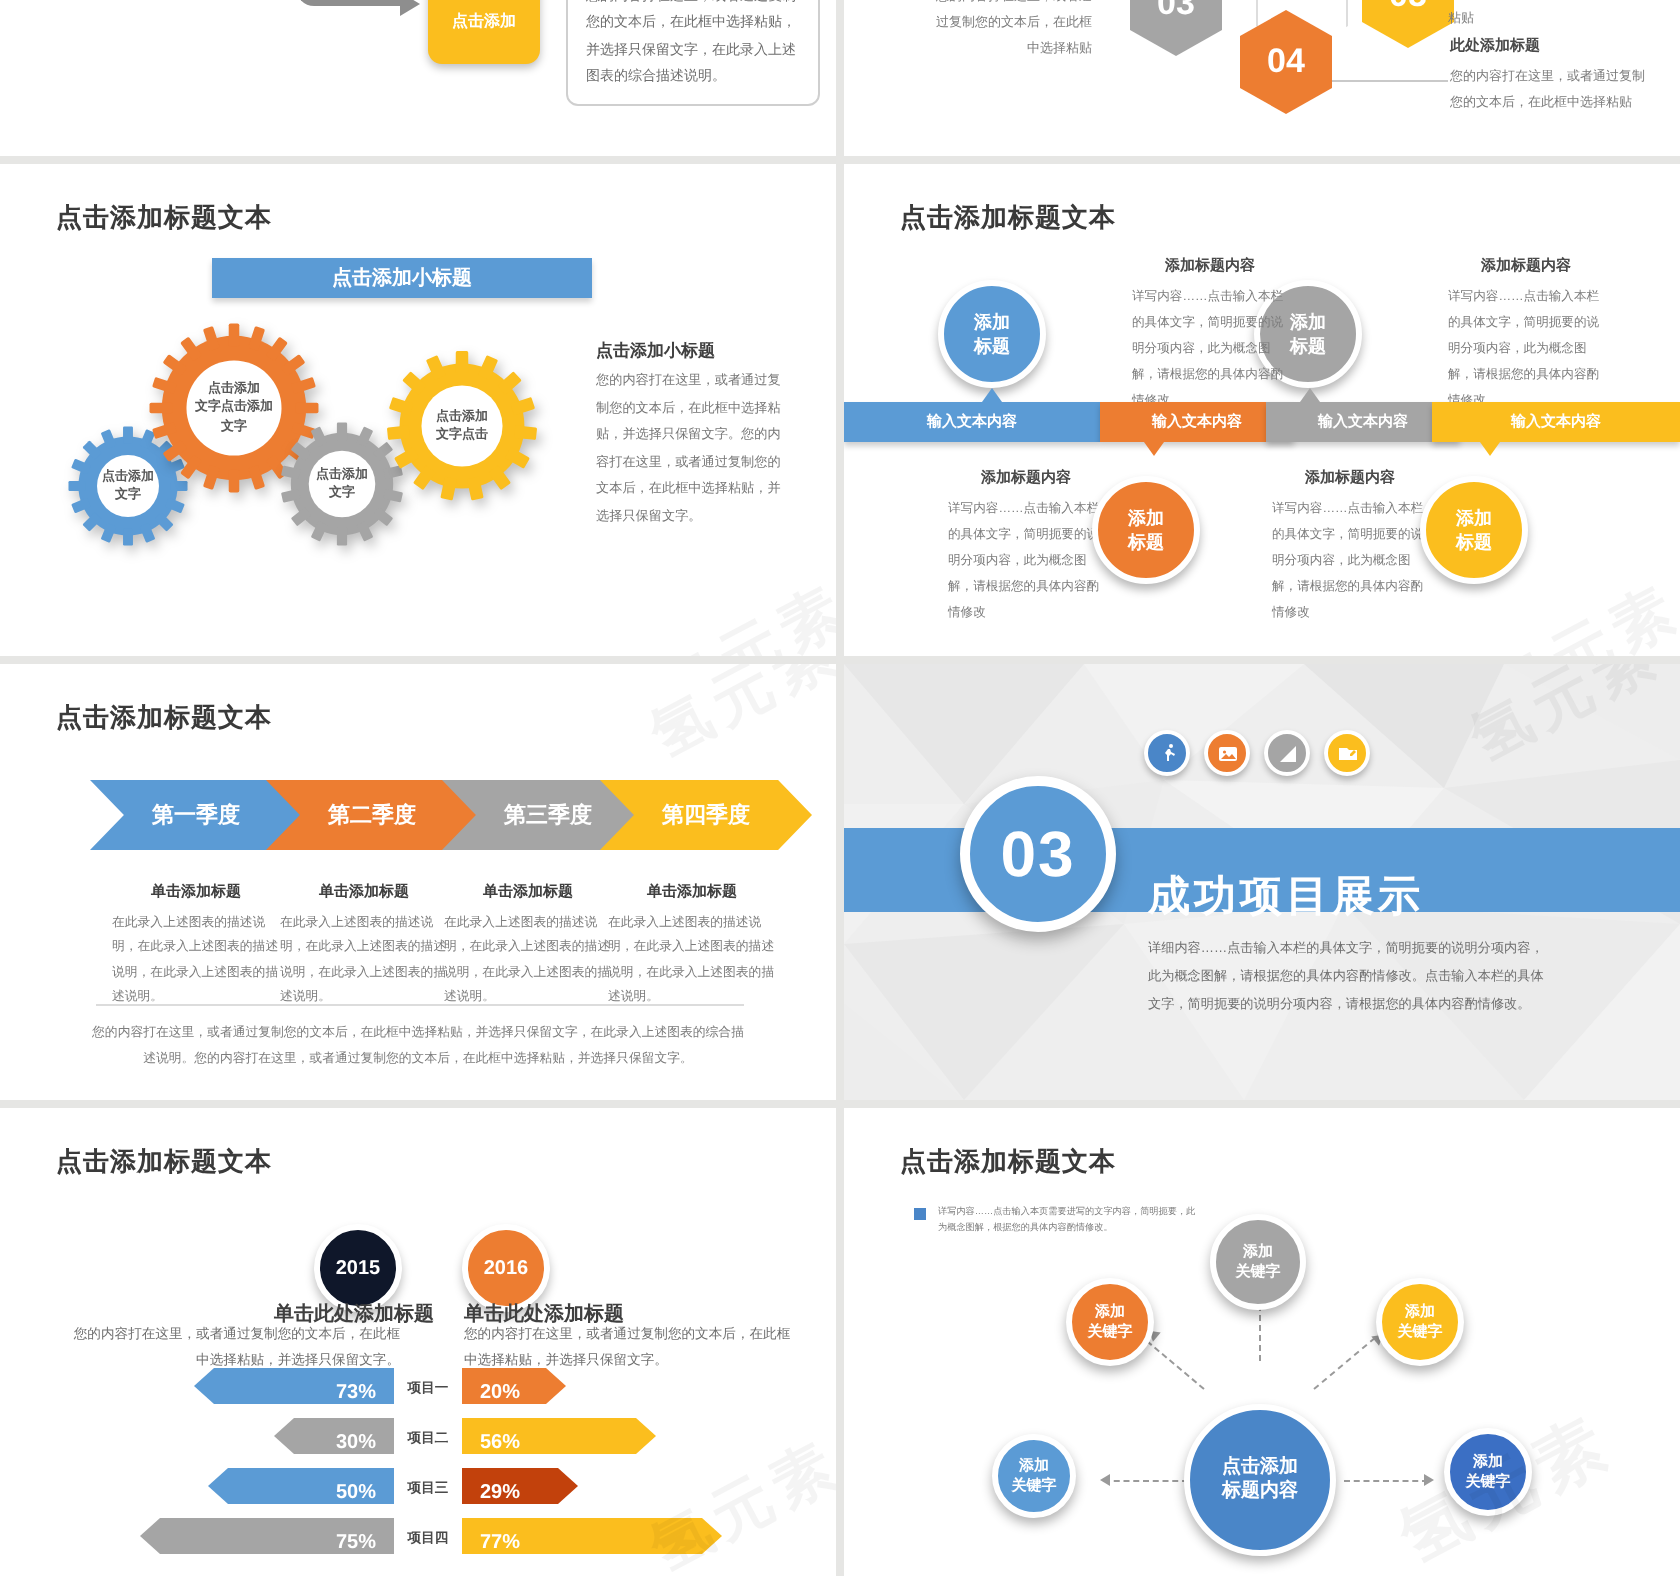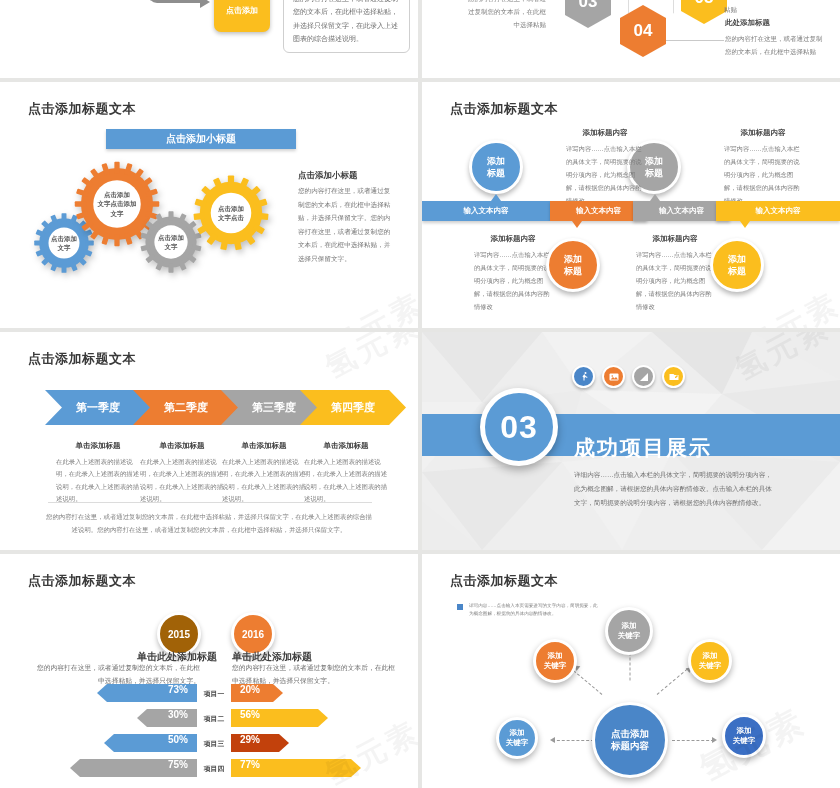--- a/index.html
+++ b/index.html
@@ -149,21 +149,21 @@
   .yr {
     position:absolute; width:44px; height:44px; border-radius:50%;
     border:3px solid #fff; box-shadow:0 3px 5px rgba(0,0,0,.25);
     display:flex; align-items:center; justify-content:center;
     color:#fff; font-size:10px; font-weight:bold;
   }
   .b-head { position:absolute; font-size:10px; font-weight:bold; color:#3f3f3f; }
   .b-body { position:absolute; font-size:6.8px; line-height:1.85; color:#6f6f6f; }
   .bar {
     position:absolute; height:18px;
-    display:flex; align-items:flex-start;
+    display:flex; align-items:flex-end;
     color:#fff; font-size:10px; font-weight:bold;
     filter: drop-shadow(1px 2px 2px rgba(0,0,0,.2));
   }
   .bar.left  { clip-path: polygon(10px 0%, 100% 0%, 100% 100%, 10px 100%, 0% 50%); justify-content:flex-end; padding-right:9px;}
   .bar.right { clip-path: polygon(0% 0%, calc(100% - 10px) 0%, 100% 50%, calc(100% - 10px) 100%, 0% 100%); justify-content:flex-start; padding-left:9px;}
   .itemlabel { position:absolute; font-size:6.8px; font-weight:bold; color:#4a4a4a; width:28px; text-align:center; }
 
   
   #s-mind { left:422px; top:554px; width:418px; height:234px; }
   .bullet-sq { position:absolute; width:6px; height:6px; background:#4a86c8; }
@@ -479,21 +479,21 @@
       <span>03</span>
     </div>
     <div class="sec-title">成功项目展示</div>
     <div class="sec-body">详细内容……点击输入本栏的具体文字，简明扼要的说明分项内容，此为概念图解，请根据您的具体内容酌情修改。点击输入本栏的具体文字，简明扼要的说明分项内容，请根据您的具体内容酌情修改。</div>
     <div class="wm" style="right:6px;top:-4px;font-size:30px;">氢元素</div>
   </div>
 
   <div class="slide" id="s-bars">
     <div class="slide-title">点击添加标题文本</div>
 
-    <div class="yr" style="left:157px;top:58px;background:#a16207;">
+    <div class="yr" style="left:157px;top:58px;background:#0f172a;">
       <span>2015</span>
     </div>
     <div class="yr" style="left:231px;top:58px;background:#ed7d31;">
       <span>2016</span>
     </div>
 
     <div class="b-head" style="left:137px;top:96px;">单击此处添加标题</div>
     <div class="b-body" style="left:35px;top:108px;width:165px;text-align:right;">您的内容打在这里，或者通过复制您的文本后，在此框中选择粘贴，并选择只保留文字。</div>
     <div class="b-head" style="left:232px;top:96px;">单击此处添加标题</div>
     <div class="b-body" style="left:232px;top:108px;width:165px;">您的内容打在这里，或者通过复制您的文本后，在此框中选择粘贴，并选择只保留文字。</div>

